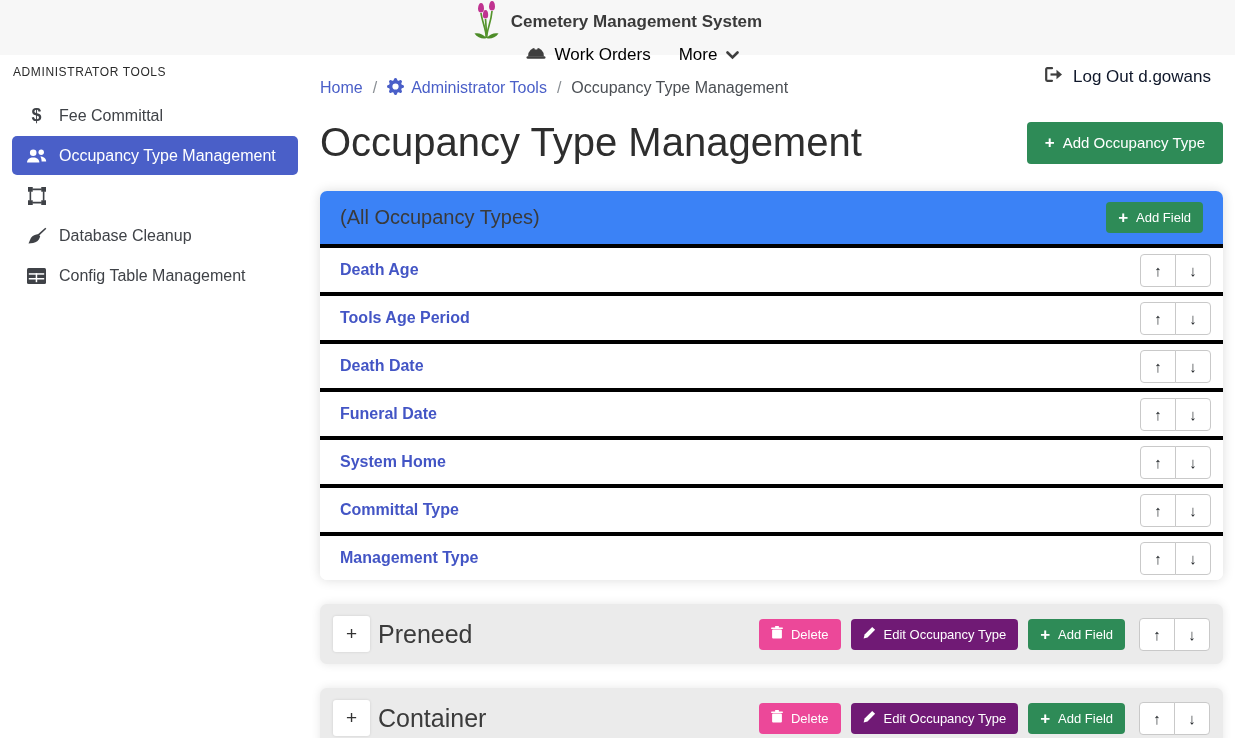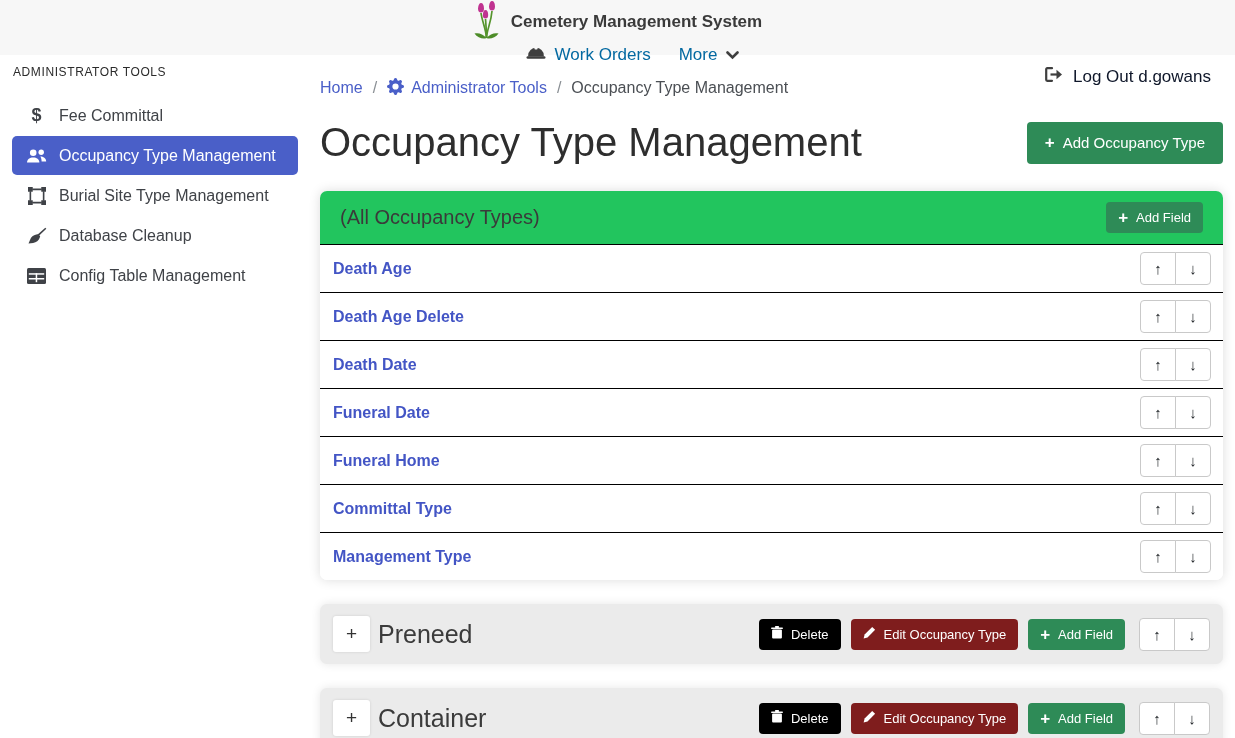--- a/index.html
+++ b/index.html
@@ -5,21 +5,21 @@
   * { margin:0; padding:0; box-sizing:border-box; }
   html,body { width:1235px; height:738px; overflow:hidden; }
   body { font-family:"Liberation Sans", sans-serif; background:#fff; color:#3a3a3a; }
 
   
   .navbar { position:absolute; top:0; left:0; width:1235px; height:55px;
             background:#f7f7f7; display:flex; align-items:center; padding:0 24px;flex-direction:column; }
   .brand { display:flex; align-items:center; gap:11px; cursor:pointer; }
   .brand-title { font-size:17px; font-weight:700; color:#3a3a3a; }
   .nav-links { display:flex; align-items:center; margin-left:30px; }
-  .nav-item { display:flex; align-items:center; gap:9px; font-size:17px; color:#0369a1;
+  .nav-item { display:flex; align-items:center; gap:9px; font-size:17px; color:#000000;
               padding:0 14px; cursor:pointer; }
   .nav-item svg { flex:0 0 auto; }
   .navbar-right { margin-left:auto; display:flex; align-items:center; gap:10px;
                   font-size:17px; color:#0f172a; cursor:pointer; }
 
   
   .sidebar { position:absolute; top:55px; left:0; width:310px; height:683px; background:#fff; }
   .sidebar-heading { padding:10px 13px 16px; font-size:12px; letter-spacing:.6px;
                      color:#2b2b2b; }
   .side-item { height:39px; margin:1px 12px; padding:0 13px; display:flex; align-items:center;
@@ -40,31 +40,31 @@
   .crumb-current { color:#4b4f54; }
 
   .title-row { margin-top:14px; display:flex; align-items:center; justify-content:space-between; }
   .page-title { font-size:40px; font-weight:400; color:#2e2e2e; line-height:55px; }
   .btn { border:none; display:inline-flex; align-items:center; gap:8px; color:#fff;
          border-radius:4px; cursor:pointer; font-family:inherit; }
   .btn .plus { font-size:17px; font-weight:700; line-height:1; }
   .btn-lg { font-size:15px; height:42px; padding:0 18px; }
   .btn-sm { font-size:13px; height:31px; padding:0 12px; }
   .btn-green { background:#2e8b57; }
-  .btn-teal  { background:#7f1d1d; }
-  .btn-red   { background:#000000; }
+  .btn-teal  { background:#701a75; }
+  .btn-red   { background:#ec4899; }
 
   
   .card { margin-top:21px; border-radius:7px; box-shadow:0 0 12px rgba(0,0,0,.14);
           background:#fff; overflow:hidden; }
-  .card-header { background:#22c55e; height:53px; display:flex; align-items:center;
+  .card-header { background:#3b82f6; height:53px; display:flex; align-items:center;
                  justify-content:space-between; padding:0 20px; }
   .card-title { font-size:20px; color:#3a3a3a; }
   .field-row { height:48px; display:flex; align-items:center; justify-content:space-between;
-               padding:0 12px 0 13px; border-top:1px solid #000000; background:#fff; }
+               padding:0 12px 0 20px; border-top:4px solid #000000; background:#fff; }
   .field-row:first-of-type { border-top:none; }
   .field-link { font-size:16px; font-weight:700; color:#4355c5; text-decoration:none; cursor:pointer; }
 
   .arrow-group { display:flex; }
   .arrow-btn { width:36px; height:33px; background:#fff; border:1px solid #c9c9c9;
                display:flex; align-items:center; justify-content:center; font-size:15px;
                color:#212529; cursor:pointer; }
   .arrow-btn.up { border-radius:4px 0 0 4px; }
   .arrow-btn.down { border-radius:0 4px 4px 0; margin-left:-1px; }
 
@@ -165,21 +165,20 @@
           <path d="M4.5 2.5h10M4.5 16.5h10M2.5 4.5v10M16.5 4.5v10"></path>
         </g>
         <g fill="currentColor">
           <rect x="0" y="0" width="5" height="5"></rect>
             <rect x="14" y="0" width="5" height="5"></rect>
           <rect x="0" y="14" width="5" height="5"></rect>
             <rect x="14" y="14" width="5" height="5"></rect>
         </g>
       </svg>
     </span>
-    <span>Burial Site Type Management</span>
   </div>
 
   <div class="side-item">
     <span class="icon-box">
       <svg width="20" height="18" viewBox="0 0 20 18" fill="currentColor">
         <path d="M19.3.8l1 1-7.6 7.2-1.3-1.3z" transform="translate(-1,0)"></path>
         <path d="M11.2 7.2l2 2-.6 1.9c-.9 2.8-3.2 4.3-6.5 4.8l-4.6.7 1.5-3.6c1.2-3 3.2-4.9 6.3-5.4z"></path>
       </svg>
     </span>
     <span>Database Cleanup</span>
@@ -235,42 +234,42 @@
     </div>
 
     <div class="field-row">
       <a class="field-link">Death Age</a>
       <div class="arrow-group">
         <button class="arrow-btn up">↑</button>
         <button class="arrow-btn down">↓</button>
       </div>
     </div>
     <div class="field-row">
-      <a class="field-link">Death Age Delete</a>
+      <a class="field-link">Tools Age Period</a>
       <div class="arrow-group">
         <button class="arrow-btn up">↑</button>
         <button class="arrow-btn down">↓</button>
       </div>
     </div>
     <div class="field-row">
       <a class="field-link">Death Date</a>
       <div class="arrow-group">
         <button class="arrow-btn up">↑</button>
         <button class="arrow-btn down">↓</button>
       </div>
     </div>
     <div class="field-row">
       <a class="field-link">Funeral Date</a>
       <div class="arrow-group">
         <button class="arrow-btn up">↑</button>
         <button class="arrow-btn down">↓</button>
       </div>
     </div>
     <div class="field-row">
-      <a class="field-link">Funeral Home</a>
+      <a class="field-link">System Home</a>
       <div class="arrow-group">
         <button class="arrow-btn up">↑</button>
         <button class="arrow-btn down">↓</button>
       </div>
     </div>
     <div class="field-row">
       <a class="field-link">Committal Type</a>
       <div class="arrow-group">
         <button class="arrow-btn up">↑</button>
         <button class="arrow-btn down">↓</button>

